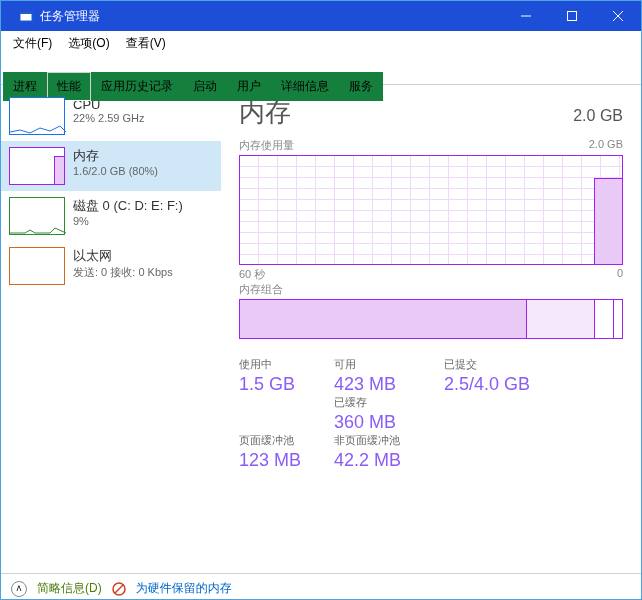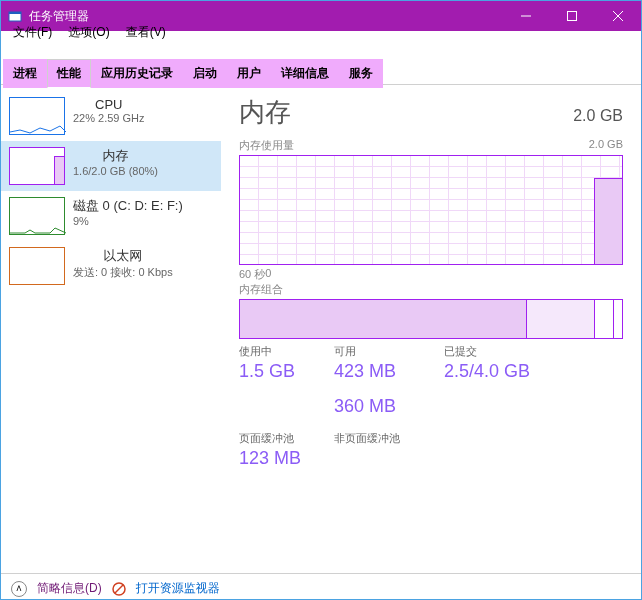--- a/index.html
+++ b/index.html
@@ -1,56 +1,56 @@
 <!DOCTYPE html>
 <html><head>
 <meta charset="utf-8">
 <style>
 * { margin: 0; padding: 0; box-sizing: border-box; font-family: "Microsoft YaHei", "Segoe UI", sans-serif; }
 body { background: #fff; width: 642px; height: 600px; overflow: hidden; border: 1px solid #4ba3e2; }
-.titlebar { background: #a21caf; height: 30px; display: flex; align-items: center; padding-left: 6px; color: #fff; font-size: 12px; }
+.titlebar { background: #1d4ed8; height: 30px; display: flex; align-items: center; padding-left: 17px; color: #fff; font-size: 12px; }
 .titlebar-icon { width: 16px; height: 16px; margin-right: 6px; display: inline-flex; align-items: center; justify-content: center; }
 .title-spacer { flex: 1; }
 .winbtn { width: 46px; height: 30px; display: flex; align-items: center; justify-content: center; }
 .winbtn svg { stroke: #fff; }
-.menubar { height: 24px; display: flex; align-items: flex-end; padding: 12px 4px; font-size: 12px; }
+.menubar { height: 24px; display: flex; align-items: flex-start; padding: 2px 4px; font-size: 12px; }
 .menuitem { padding: 2px 8px; }
 .tabs { display: flex; border-bottom: 1px solid #d0d0d0; padding-left: 2px; font-size: 12px; }
-.tab { padding: 5px 9px; border: 1px solid transparent; position: relative; top: 4px; background: #f0abfc; font-weight: bold; }
+.tab { padding: 5px 9px; border: 1px solid transparent; position: relative; top: 17px; background: #15803d; }
 .tab.active { border: 1px solid #d0d0d0; border-bottom: 1px solid #fff; }
 .main { display: flex; height: calc(600px - 30px - 24px - 28px - 30px); }
 .sidebar { width: 220px; padding-top: 6px; }
 .side-item { display: flex; padding: 6px 8px; gap: 8px; align-items: flex-start; }
 .side-item.selected { background: #d0e7f8; }
 .side-thumb { width: 56px; height: 38px; border: 1px solid; position: relative; background: #fff; flex-shrink: 0; }
 .side-thumb.cpu { border-color: #1a73e8; }
 .side-thumb.mem { border-color: #a020f0; }
 .side-thumb.disk { border-color: #2e8b2e; }
 .side-thumb.eth { border-color: #d2691e; }
 .thumb-spark { position: absolute; bottom: 0; left: 0; right: 0; }
-.side-text .t1 { font-size: 13px; color: #333; text-align: center; }
+.side-text .t1 { font-size: 13px; color: #333; }
 .side-text .t2 { font-size: 11px; color: #666; }
 .detail { flex: 1; padding: 10px 18px 0 18px; }
 .detail-header { display: flex; justify-content: space-between; align-items: baseline; }
 .detail-title { font-size: 26px; font-weight: 300; color: #555; }
 .detail-total { font-size: 16px; color: #555; }
 .chart-label-row { display: flex; justify-content: space-between; font-size: 11px; color: #888; margin-top: 8px; }
 .chart { height: 110px; border: 1px solid #a020f0; margin-top: 2px; position: relative; background: #fff; }
 .chart-grid { position: absolute; inset: 0; background-image: repeating-linear-gradient(to bottom, transparent 0, transparent 10px, #f0d8f8 10px, #f0d8f8 11px), repeating-linear-gradient(to right, transparent 0, transparent 18px, #f0d8f8 18px, #f0d8f8 19px); }
 .chart-fill { position: absolute; right: 0; bottom: 0; width: 28px; height: 80%; background: #e9c9f5; border-top: 1px solid #a020f0; border-left: 1px solid #a020f0; }
-.chart-axis { display: flex; font-size: 11px; color: #888; margin-top: 2px; }
+.chart-axis { display: flex; justify-content: space-between; font-size: 11px; color: #888; margin-top: 2px; }
 .comp-chart { height: 40px; border: 1px solid #a020f0; margin-top: 2px; position: relative; }
 .comp-seg { position: absolute; top: 0; bottom: 0; border-right: 1px solid #a020f0; }
-.stats { margin-top: 5px; display: grid; grid-template-columns: 95px 110px auto auto; row-gap: 14px; font-size: 11px; color: #666; align-items: start; }
+.stats { margin-top: 18px; display: grid; grid-template-columns: 95px 110px auto auto; font-size: 11px; color: #666; align-items: start; }
 .stats .label { font-size: 11px; color: #666; }
 .stats .value { font-size: 18px; color: #8b5cf6; font-weight: 400; }
 .stat-block { display: flex; flex-direction: column; gap: 2px; }
 .hw-row { display: flex; gap: 14px; justify-content: flex-end; }
 .footer { height: 30px; border-top: 1px solid #d0d0d0; display: flex; align-items: center; padding: 0 10px; font-size: 12px; gap: 10px; }
-.footer-link { color: #701a75; display: flex; align-items: center; gap: 4px; }
+.footer-link { color: #4d7c0f; display: flex; align-items: center; gap: 4px; }
 .footer-link.blue { color: #0066cc; }
 .chev-icon { width: 16px; height: 16px; border: 1px solid #888; border-radius: 50%; display: inline-flex; align-items: center; justify-content: center; font-size: 10px; }
 .resmon-icon { width: 14px; height: 14px; display: inline-flex; align-items: center; justify-content: center; }
 </style>
 </head>
 <body>
 
 <div class="titlebar">
   <span class="titlebar-icon">
     <svg width="14" height="14" viewBox="0 0 14 14">
@@ -170,41 +170,43 @@
       <div class="stat-block">
           <span class="label">可用</span>
           <span class="value">423 MB</span>
         </div>
 
       <div class="stat-block">
           <span class="label">已提交</span>
           <span class="value">2.5/4.0 GB</span>
         </div>
       <div class="stat-block" style="grid-column:2/5">
+          <span class="label">已缓存</span>
           <span class="value">360 MB</span>
         </div>
 
       <div class="stat-block">
           <span class="label">页面缓冲池</span>
           <span class="value">123 MB</span>
         </div>
       <div class="stat-block" style="grid-column:2/5">
           <span class="label">非页面缓冲池</span>
+          <span class="value">42.2 MB</span>
         </div>
     </div>
   </div>
 </div>
 
 <div class="footer">
   <span class="chev-icon">˄</span>
   <a class="footer-link">
       <span>简略信息(D)</span>
     </a>
   <span class="resmon-icon">
       <svg width="14" height="14">
         <circle cx="7" cy="7" r="6" fill="none" stroke="#d04020" stroke-width="1.5"></circle>
         <line x1="3" y1="11" x2="11" y2="3" stroke="#d04020" stroke-width="1.5"></line>
       </svg>
     </span>
   <a class="footer-link blue">
-      <span>打开资源监视器</span>
+      <span>为硬件保留的内存</span>
     </a>
 </div>
 
 </body></html>

